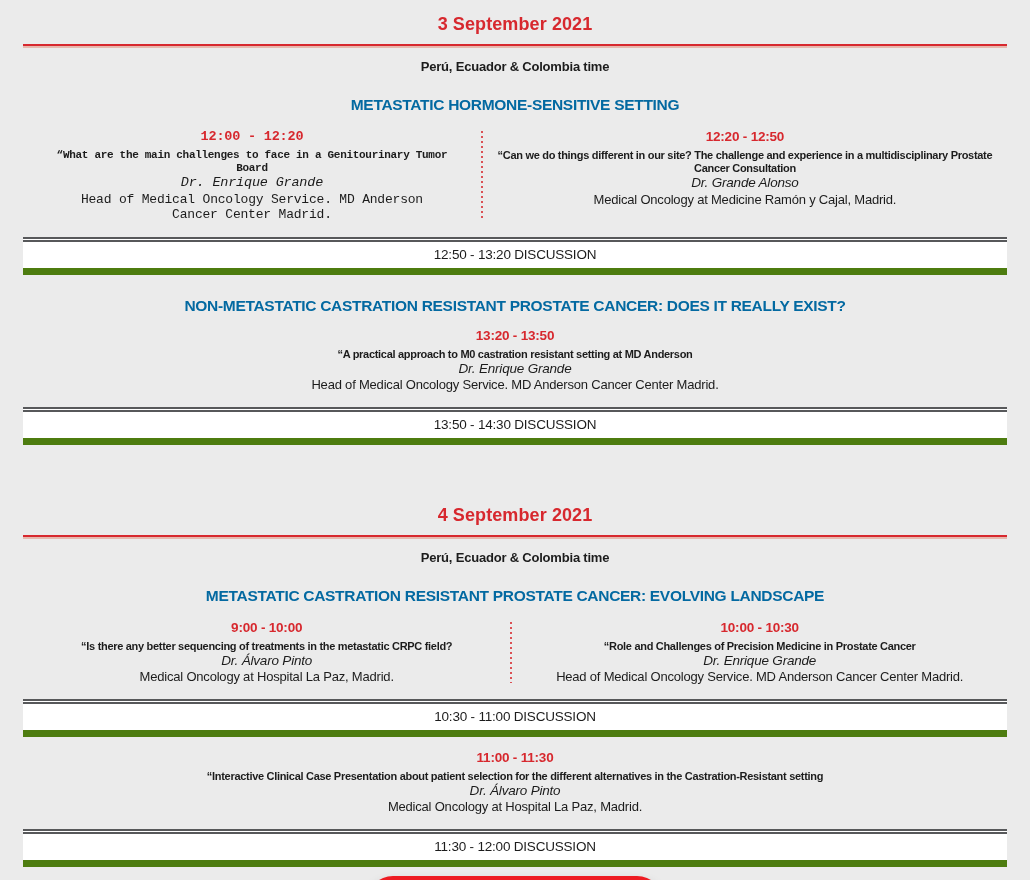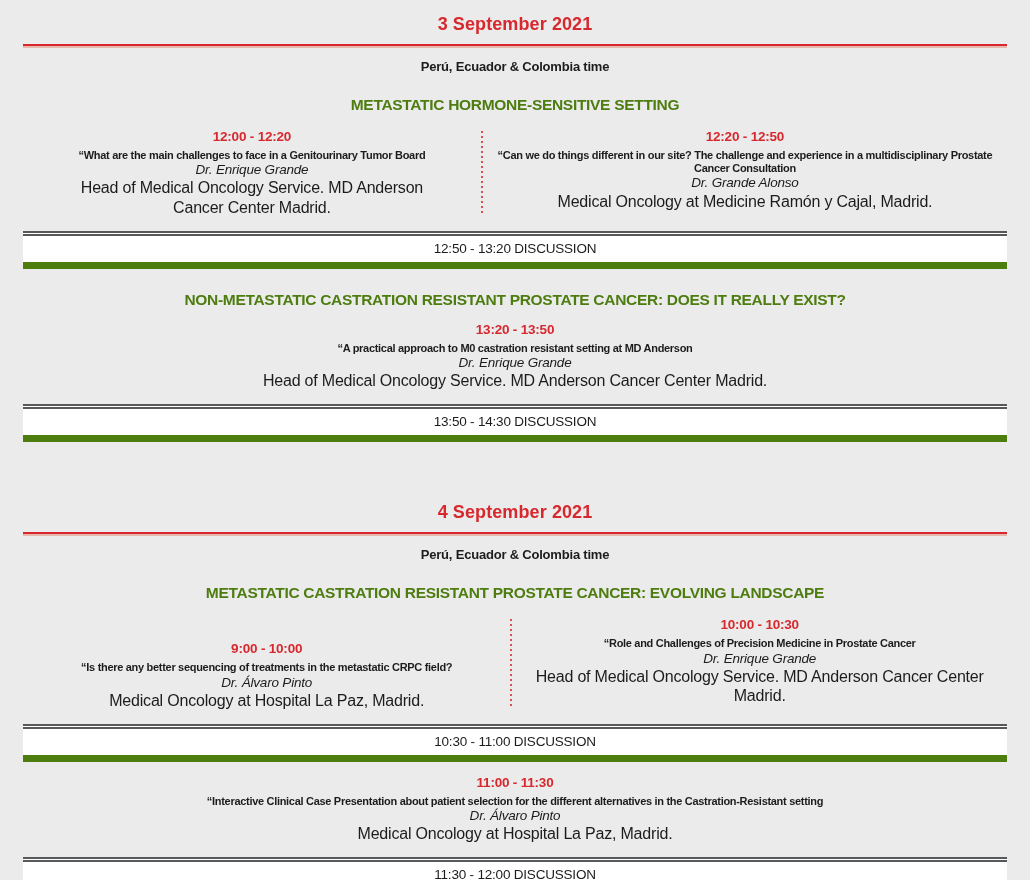--- a/index.html
+++ b/index.html
@@ -16,45 +16,45 @@
   .day-title{
     color:#d7282e;font-weight:bold;font-size:18px;
     padding-top:14px;letter-spacing:0.1px;
   }
   .red-rule{
     height:2px;background:#d7282e;margin-top:9px;
     box-shadow:0 2px 0 rgba(221,90,60,0.35);
   }
   .tz{font-weight:bold;font-size:13px;margin-top:13px;}
   .sec-heading{
-    color:#4d7c0f;font-weight:bold;font-size:15.5px;
+    color:#0369a1;font-weight:bold;font-size:15.5px;
     margin-top:22px;letter-spacing:-0.3px;
   }
 
   .cols{display:flex;align-items:stretch;margin-top:15px;}
   .col{flex:1;padding:0 10px;display:flex;flex-direction:column;align-items:center;}
-  .day1 .col-left{flex:0 0 44.5%;}
+  .day1 .col-left{flex:0 0 44.5%;font-family:Liberation Mono, monospace;}
   .day2 .col-left{flex:0 0 47.5%;}
   .col-inner{margin:0 auto;}
   .day1 .col-left .col-inner{max-width:392px;}
   .day1 .col-right .col-inner{max-width:580px;}
-  .day2 .col-left .col-inner{max-width:480px;margin-top:24px;}
+  .day2 .col-left .col-inner{max-width:480px;}
   .day2 .col-right .col-inner{max-width:470px;}
 
   .vdivider{
     width:2px;align-self:stretch;margin:2px 0;
     background-image:repeating-linear-gradient(to bottom,
       rgba(215,40,46,0.8) 0px,rgba(215,40,46,0.8) 2px,
       rgba(215,40,46,0) 2px,rgba(215,40,46,0) 5px);
   }
 
   .time{color:#d7282e;font-weight:bold;font-size:13.5px;margin-bottom:5px;}
   .talk{font-weight:bold;font-size:11px;line-height:1.2;letter-spacing:-0.3px;}
   .speaker{font-style:italic;font-size:13.5px;line-height:1.2;}
-  .role{font-size:16px;line-height:1.2;}
+  .role{font-size:13px;line-height:1.2;}
 
   .discussion{
     background:#ffffff;
     border-top:5px double #57585a;
     border-bottom:7px solid #4d7c0f;
     margin-top:14px;
     padding:5px 0 6px;
     font-size:13.5px;
   }
   .single{margin-top:13px;}

